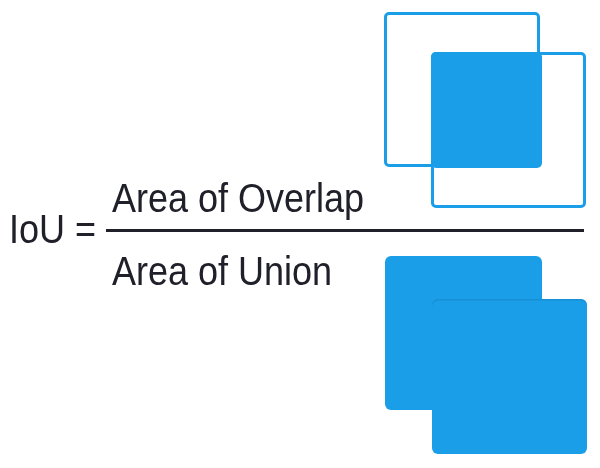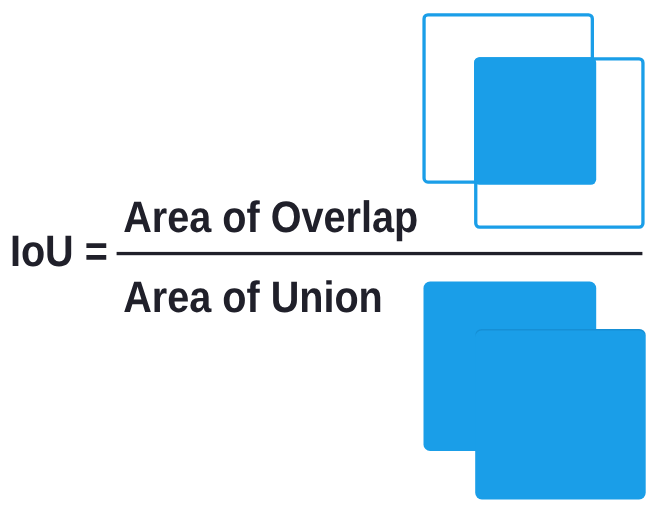--- a/index.html
+++ b/index.html
@@ -11,21 +11,20 @@
   html, body {
     width: 600px; height: 468px;
     background: var(--bg);
     font-family: "Liberation Sans", sans-serif;
     overflow: hidden;
   }
   .canvas {
     position: relative;
     width: 600px; height: 468px;
     background: var(--bg);
-    font-weight: bold;
   }
   .t {
     position: absolute;
     font-size: 40px;
     line-height: 1;
     color: var(--ink);
     white-space: nowrap;
     transform: scaleX(0.9);
     transform-origin: left top;
   }

